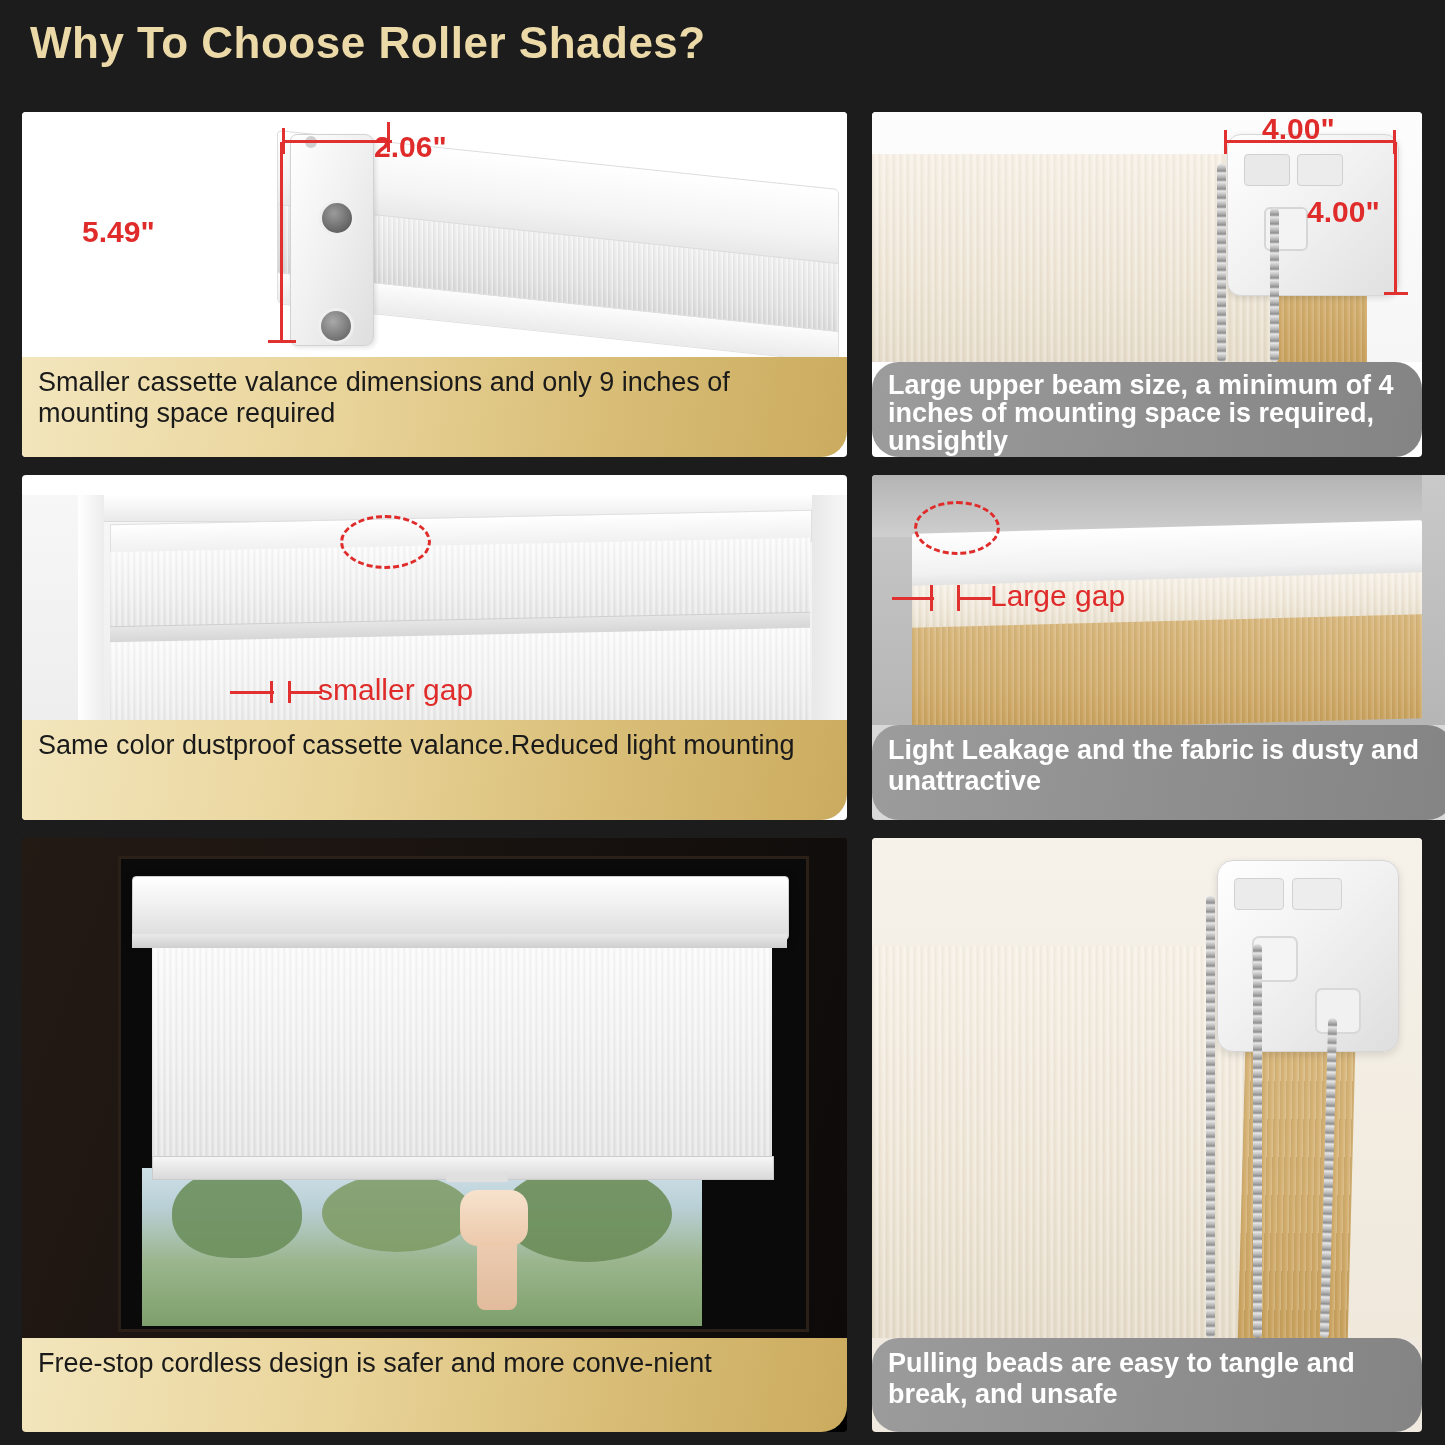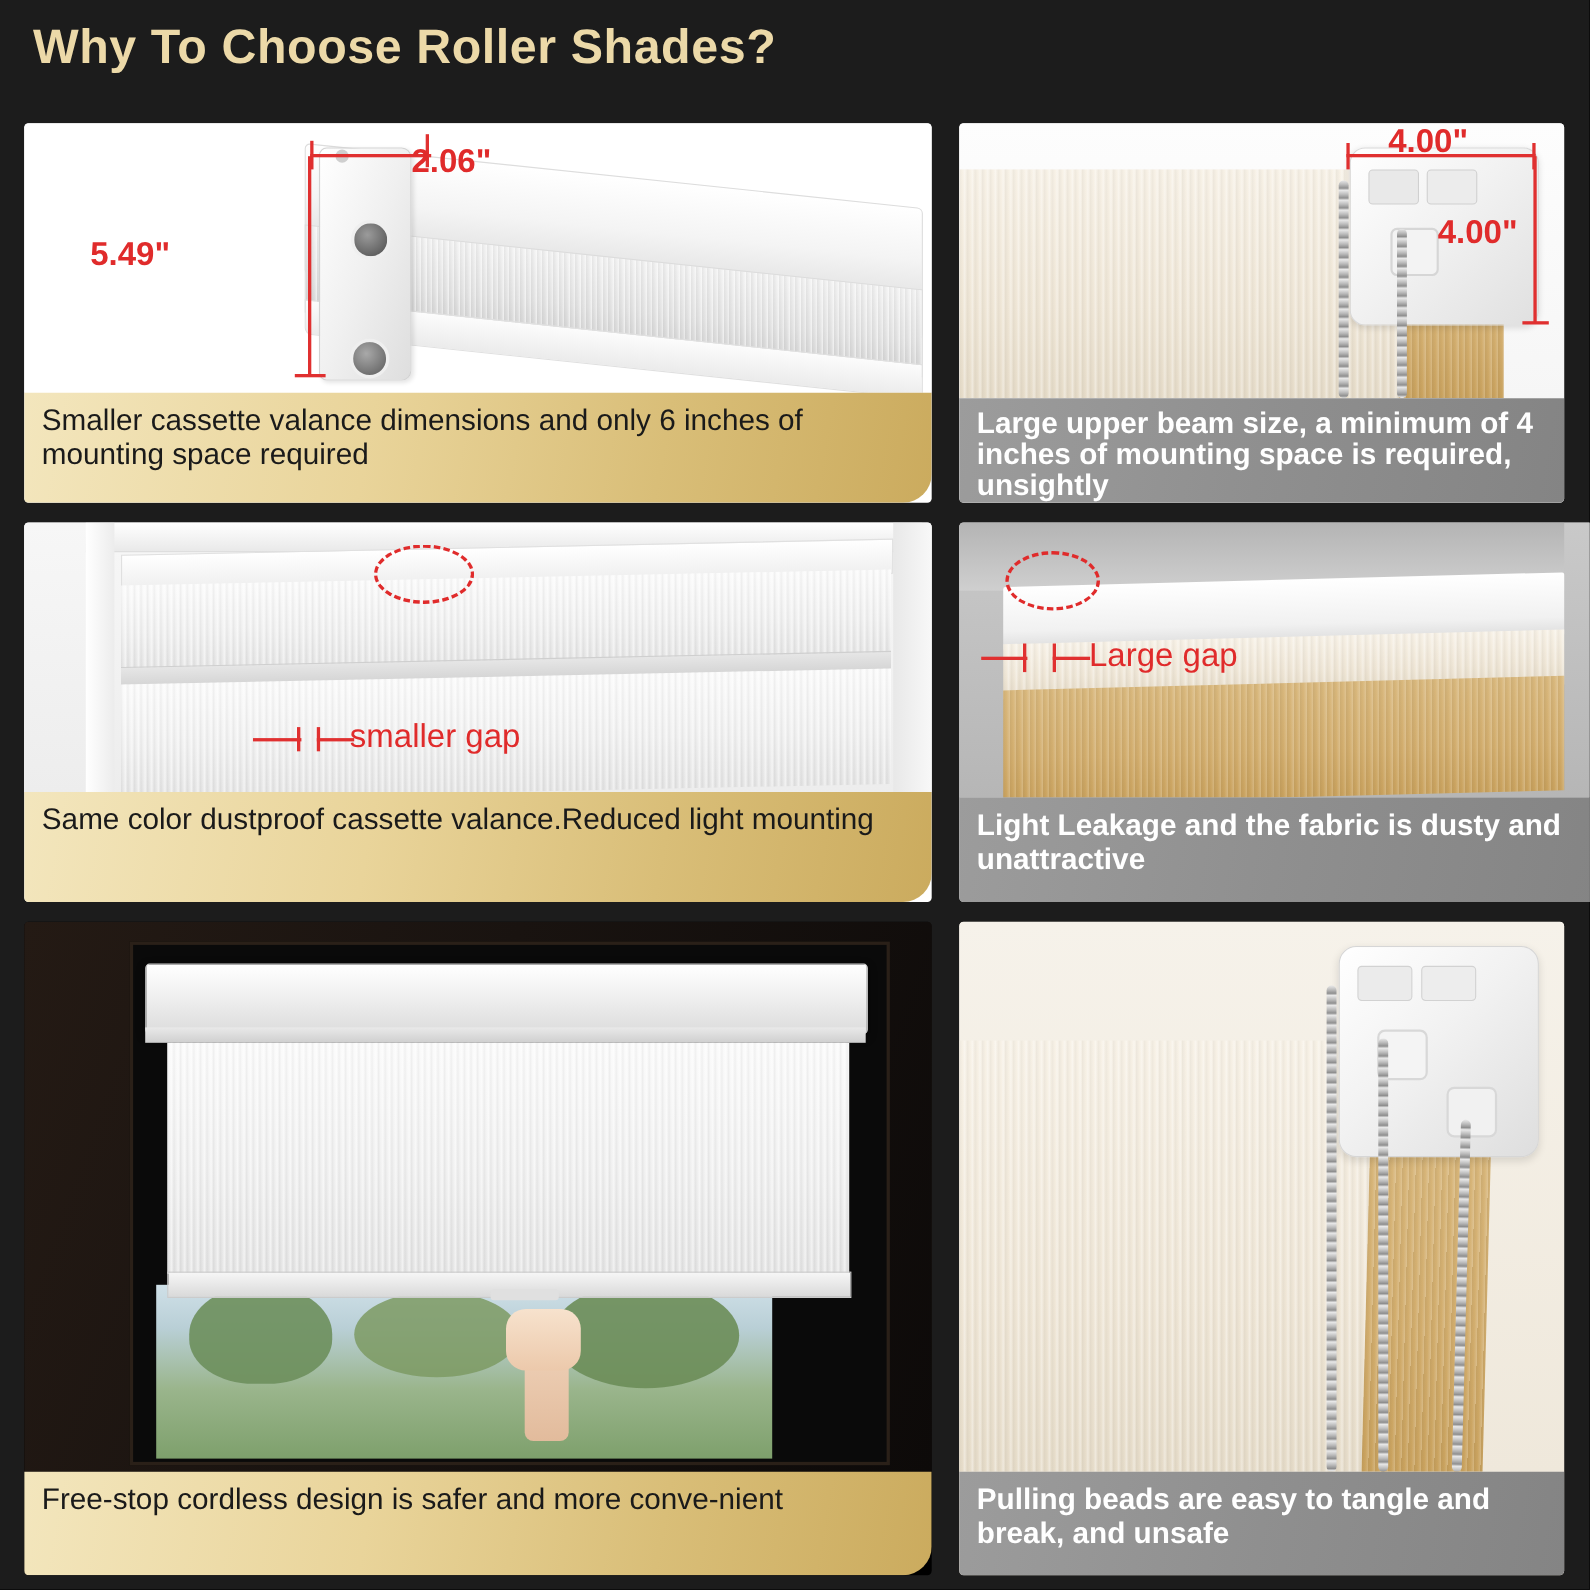--- a/index.html
+++ b/index.html
@@ -59,20 +59,21 @@
   }
   .caption.good {
     background: linear-gradient(100deg, #f3e6bd 0%, #e9d49a 38%, #d9be78 70%, #cbab5e 100%);
     border-bottom-right-radius: 26px;
   }
   .caption.bad {
     background: linear-gradient(100deg, #9c9c9c 0%, #8f8f8f 50%, #848484 100%);
     color: #ffffff;
     font-weight: bold;
     border-bottom-right-radius: 4px;
+    border-radius: 27px;
   }
   .caption.bad.tight { line-height: 1.03; }
 
   
   .fabric-white {
     background:
       repeating-linear-gradient(90deg, rgba(0,0,0,0.045) 0px, rgba(0,0,0,0) 2px, rgba(255,255,255,0.5) 4px, rgba(0,0,0,0.03) 6px),
       linear-gradient(180deg, #fbfbfb 0%, #f0f0f0 55%, #e4e4e4 100%);
   }
   .fabric-cream {
@@ -150,21 +151,21 @@
 
         <div class="dim-line" style="left:260px; top:28px; width:110px; height:3px;"></div>
         <div class="dim-line" style="left:260px; top:16px; width:3px; height:26px;"></div>
         <div class="dim-line" style="left:365px; top:10px; width:3px; height:30px;"></div>
         <div class="dim-label" style="left:352px; top:18px;">2.06"</div>
 
         <div class="dim-line" style="left:258px; top:30px; width:3px; height:200px;"></div>
         <div class="dim-line" style="left:246px; top:228px; width:28px; height:3px;"></div>
         <div class="dim-label" style="left:60px; top:103px;">5.49"</div>
       </div>
-      <div class="caption good" style="height:100px;">Smaller cassette valance dimensions and only 6 inches of mounting space required</div>
+      <div class="caption good" style="height:100px;">Smaller cassette valance dimensions and only 9 inches of mounting space required</div>
     </div>
 
     <div class="card" style="left:850px; top:0px; width:550px; height:345px; background:#ffffff;">
       <div class="photo" style="height:250px; background:linear-gradient(180deg,#fdfdfd 0%,#f6f6f6 100%);">
 
         <div class="fabric-cream" style="position:absolute; left:0px; top:42px; width:470px; height:208px;"></div>
         <div class="fabric-tan" style="position:absolute; left:400px; top:120px; width:95px; height:130px;"></div>
 
         <div style="position:absolute; left:355px; top:22px; width:170px; height:160px;
                     background:linear-gradient(135deg,#ffffff 0%,#f2f2f2 45%,#e0e0e0 100%);
@@ -182,21 +183,21 @@
         <div class="dim-label" style="left:390px; top:0px;">4.00"</div>
 
         <div class="dim-line" style="left:522px; top:30px; width:3px; height:152px;"></div>
         <div class="dim-line" style="left:512px; top:180px; width:24px; height:3px;"></div>
         <div class="dim-label" style="left:435px; top:83px;">4.00"</div>
       </div>
       <div class="caption bad tight" style="height:95px; font-size:27px;">Large upper beam size, a minimum of 4 inches of mounting space is required, unsightly</div>
     </div>
 
     <div class="card" style="left:0px; top:363px; width:825px; height:345px; background:#ffffff;">
-      <div class="photo" style="height:245px; background:#fafafa;">
+      <div class="photo" style="height:245px; background:#fafafa;margin-top:20px;">
 
         <div style="position:absolute; left:0px; top:0px; width:825px; height:245px; background:linear-gradient(180deg,#f7f7f7,#ededed);"></div>
         <div style="position:absolute; left:56px; top:0px; width:760px; height:26px; background:linear-gradient(180deg,#ffffff,#e9e9e9); border-bottom:1px solid #dcdcdc;"></div>
         <div style="position:absolute; left:56px; top:0px; width:26px; height:245px; background:linear-gradient(90deg,#ffffff,#ececec);"></div>
         <div style="position:absolute; left:790px; top:0px; width:35px; height:245px; background:linear-gradient(90deg,#e8e8e8,#f8f8f8);"></div>
 
         <div style="position:absolute; left:88px; top:22px; width:700px; height:30px; transform:skewY(-1.2deg);
                     background:linear-gradient(180deg,#ffffff 0%,#efefef 100%); border:1px solid #e0e0e0;"></div>
 
         <div class="fabric-white" style="position:absolute; left:88px; top:50px; width:700px; height:80px; transform:skewY(-1.2deg);"></div>

